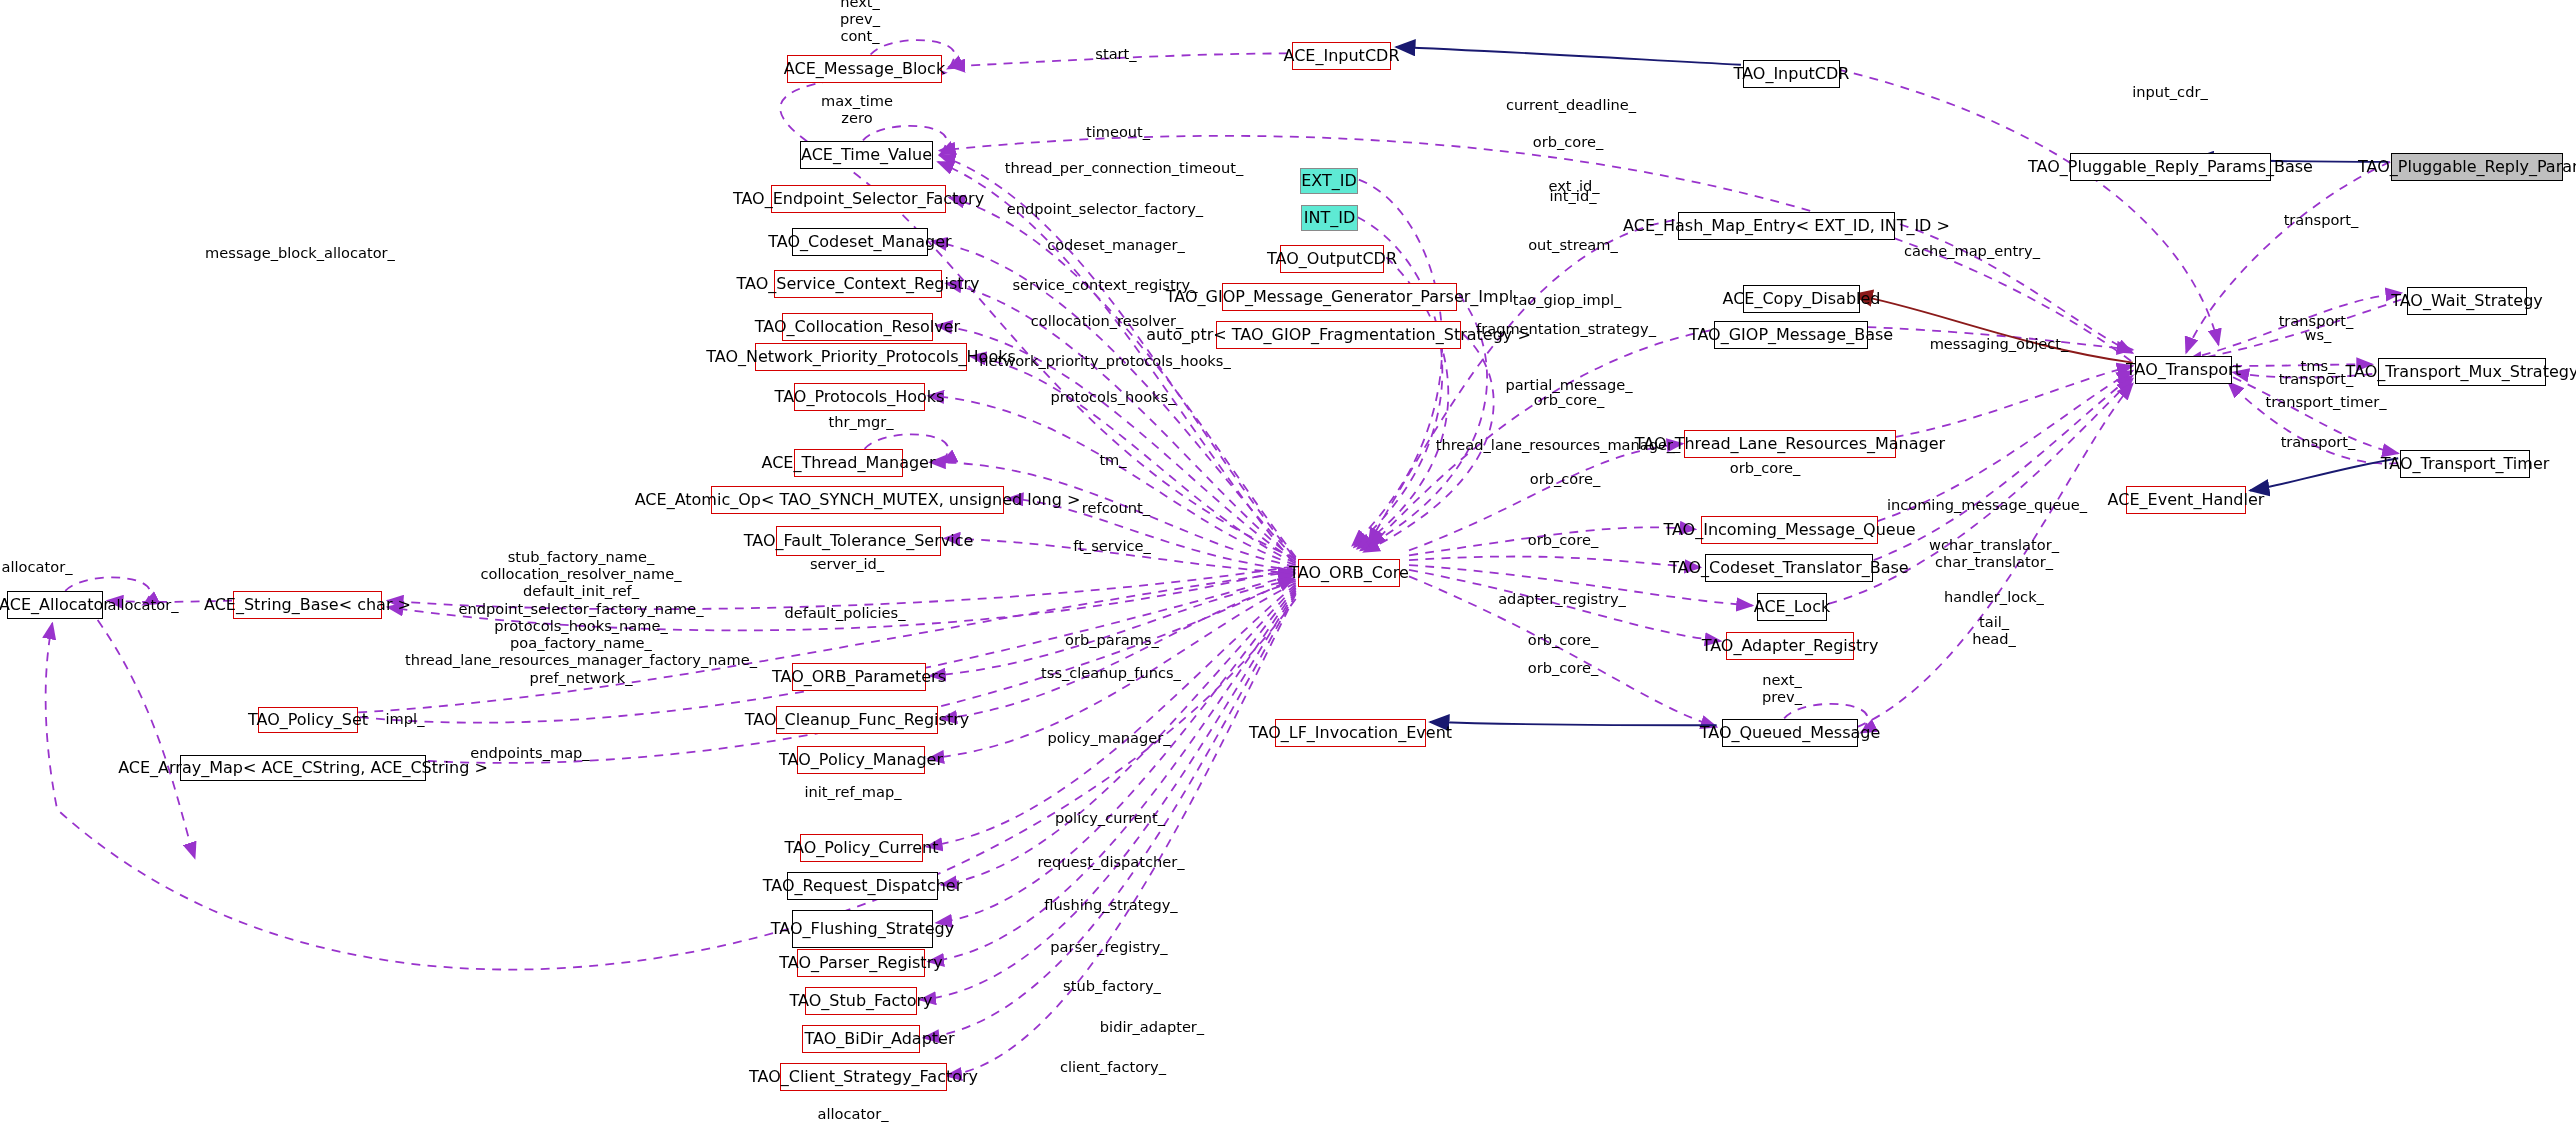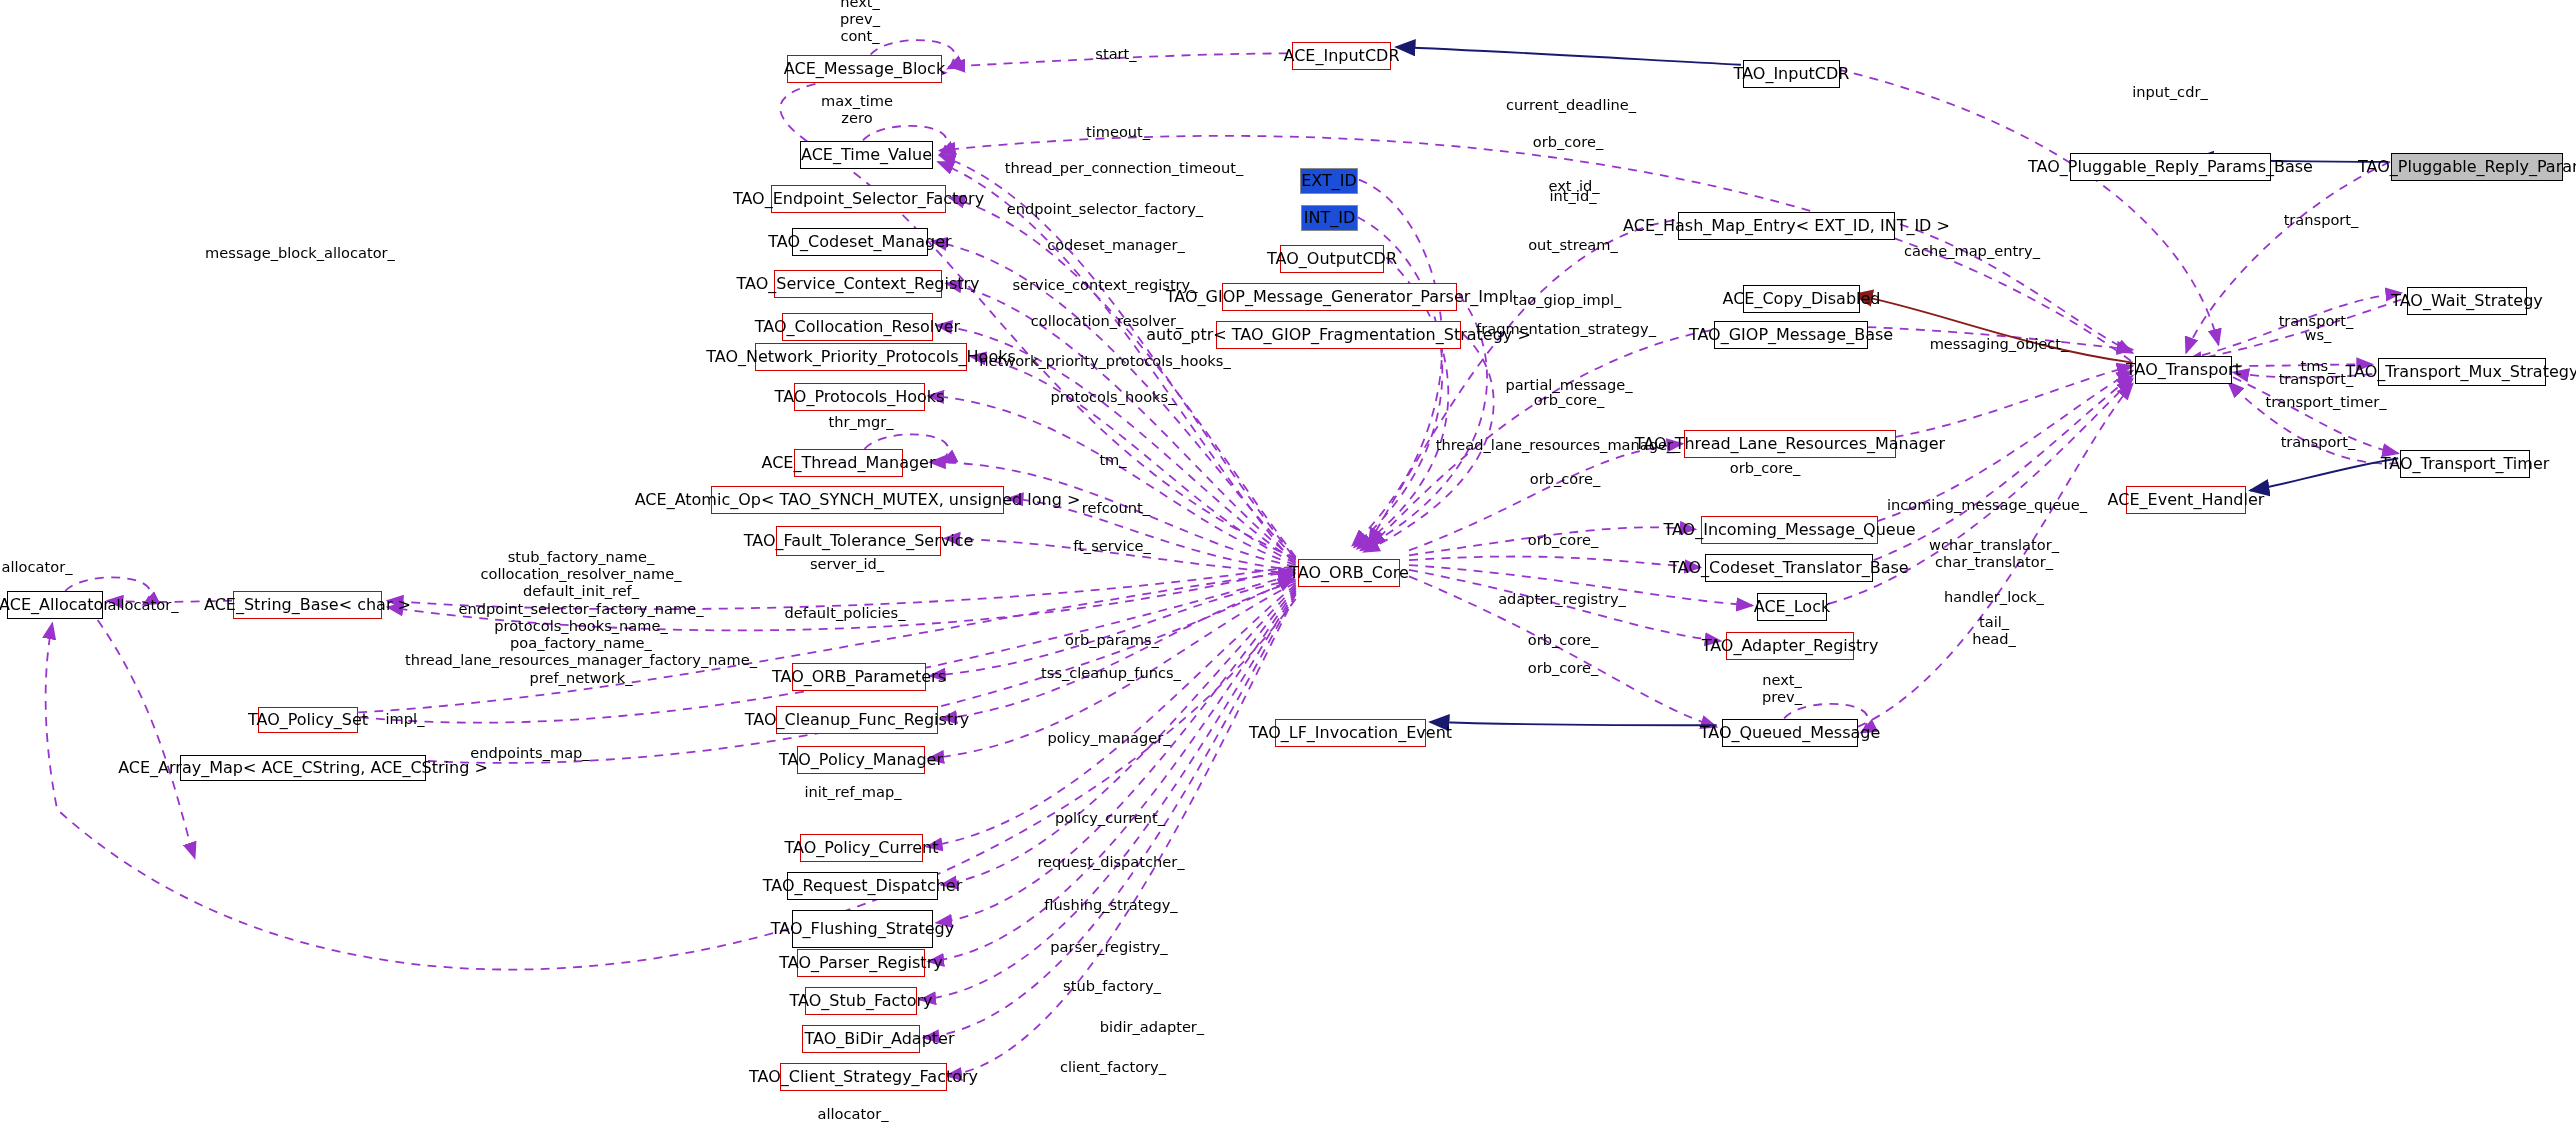--- a/index.html
+++ b/index.html
@@ -18,21 +18,21 @@
     border:1.6px solid #000000;
     display:flex;align-items:center;justify-content:center;
     font-size:16px;
     color:#000;
     white-space:nowrap;
     padding:0 8px;
     line-height:1;
     z-index:3;
   }
   .node.red{border-color:#d40000;}
-  .node.grey{border-color:#8a8a8a;background:#1d4ed8;}
+  .node.grey{border-color:#8a8a8a;background:#5eead4;}
   .node.filled{background:#bfbfbf;border-color:#000;}
   .elabel{
     position:absolute;
     font-size:14.6px;
     color:#000;
     white-space:pre;
     text-align:center;
     line-height:1.18;
     z-index:2;
     transform:translate(-50%,-50%);

